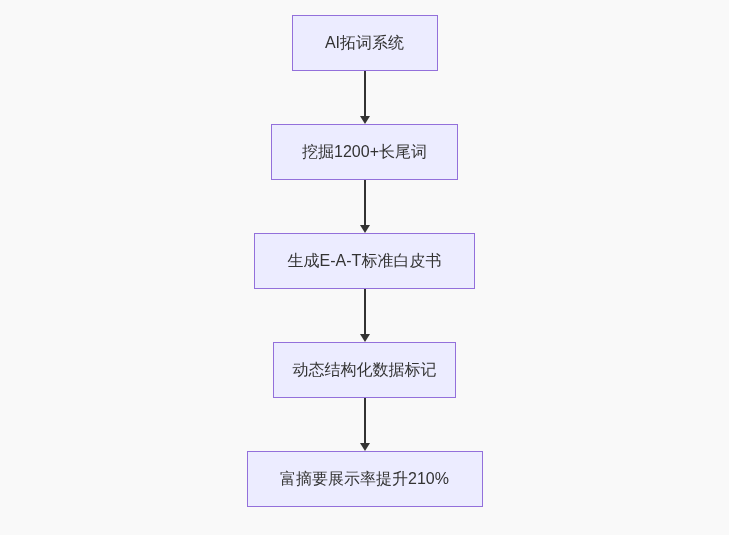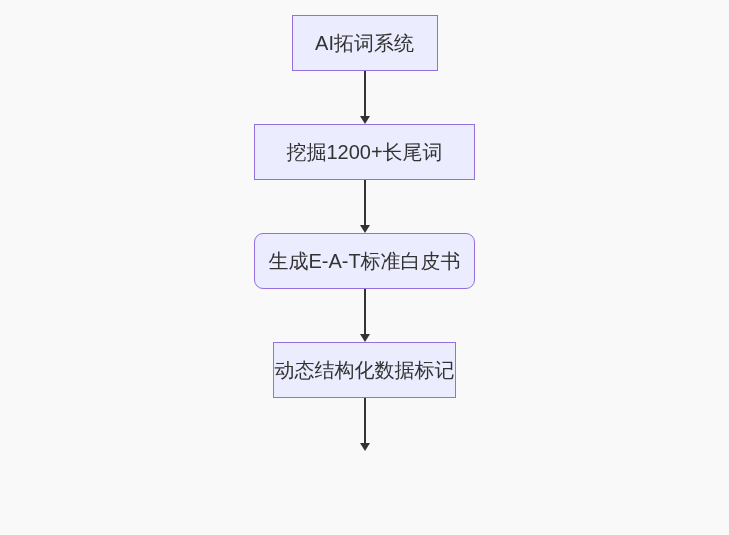--- a/index.html
+++ b/index.html
@@ -25,26 +25,26 @@
   }
   .node {
     box-sizing: border-box;
     height: 56px;
     background: #ECECFF;
     border: 1px solid #9370DB;
     display: flex;
     align-items: center;
     justify-content: center;
     color: #333333;
-    font-size: 20px;
+    font-size: 16px;
     white-space: nowrap;
   }
   .node-1 { width: 146px; }
-  .node-2 { width: 221px; }
-  .node-3 { width: 221px; border-radius: 9px; }
+  .node-2 { width: 187px; }
+  .node-3 { width: 221px; }
   .node-4 { width: 183px; }
   .node-5 { width: 236px; }
   .arrow {
     position: relative;
     height: 53px;
     width: 12px;
     display: flex;
     justify-content: center;
   }
   .arrow .arrow-line {
@@ -98,14 +98,17 @@
 
   <div class="node node-4">
     <span>动态结构化数据标记</span>
   </div>
 
   <div class="arrow">
     <div class="arrow-line"></div>
     <div class="arrow-head"></div>
   </div>
 
+  <div class="node node-5">
+    <span>富摘要展示率提升210%</span>
+  </div>
 
 </div>
 
 </body></html>

